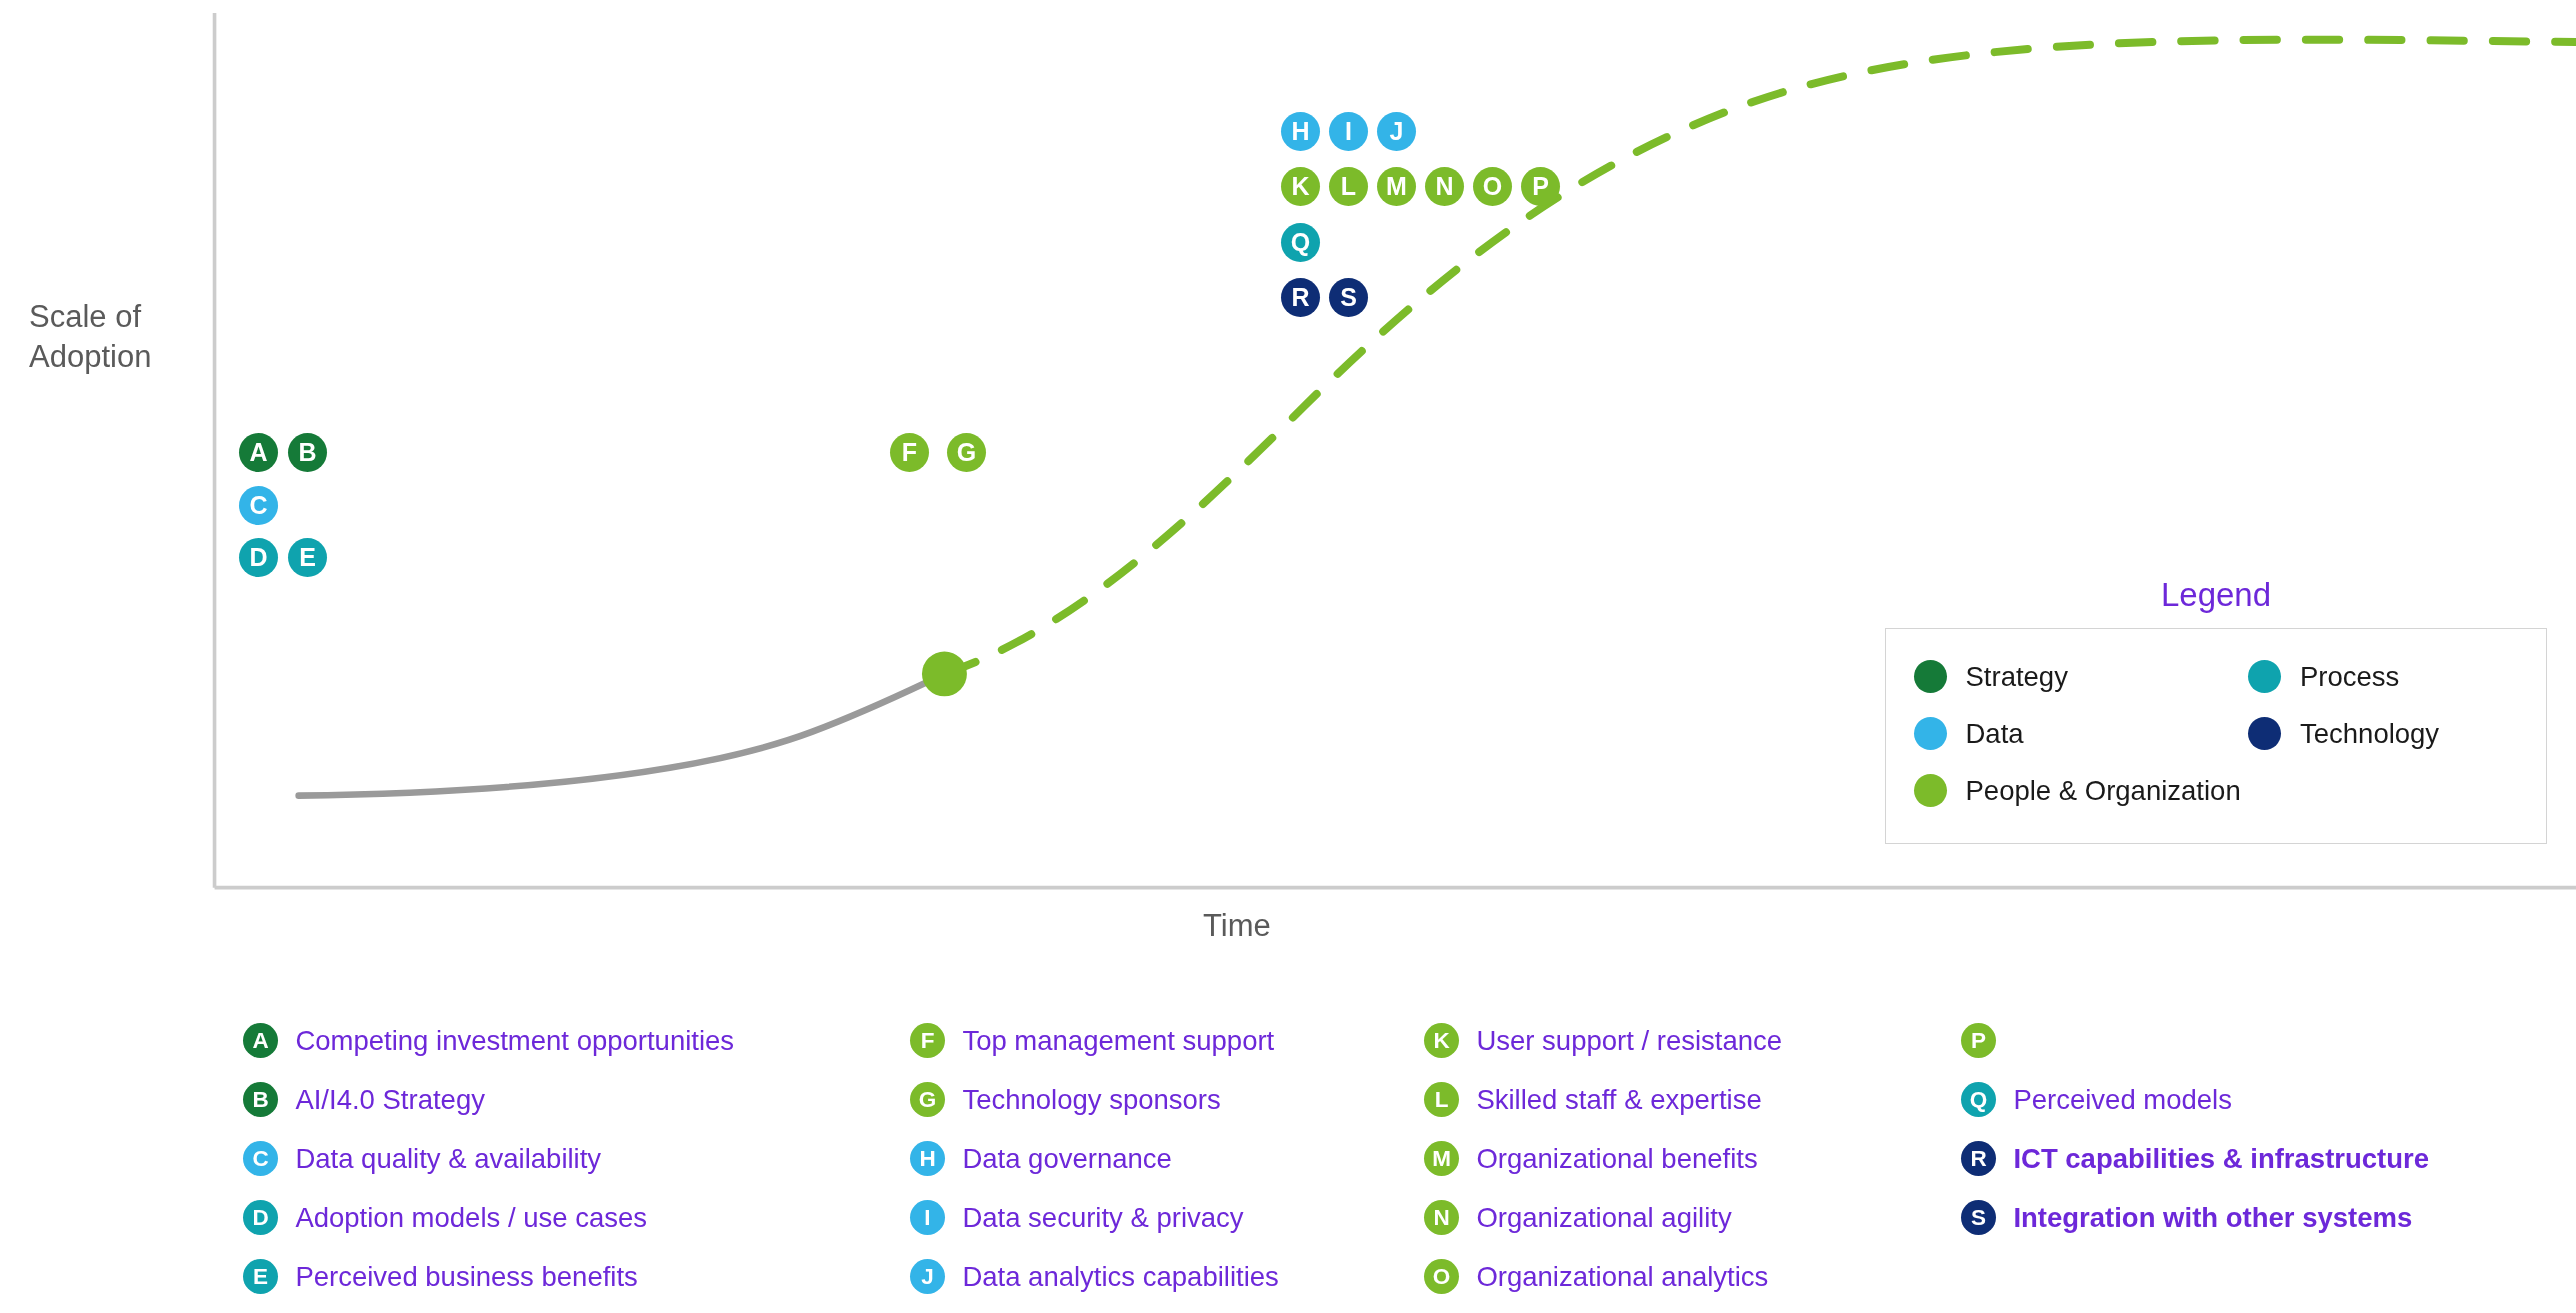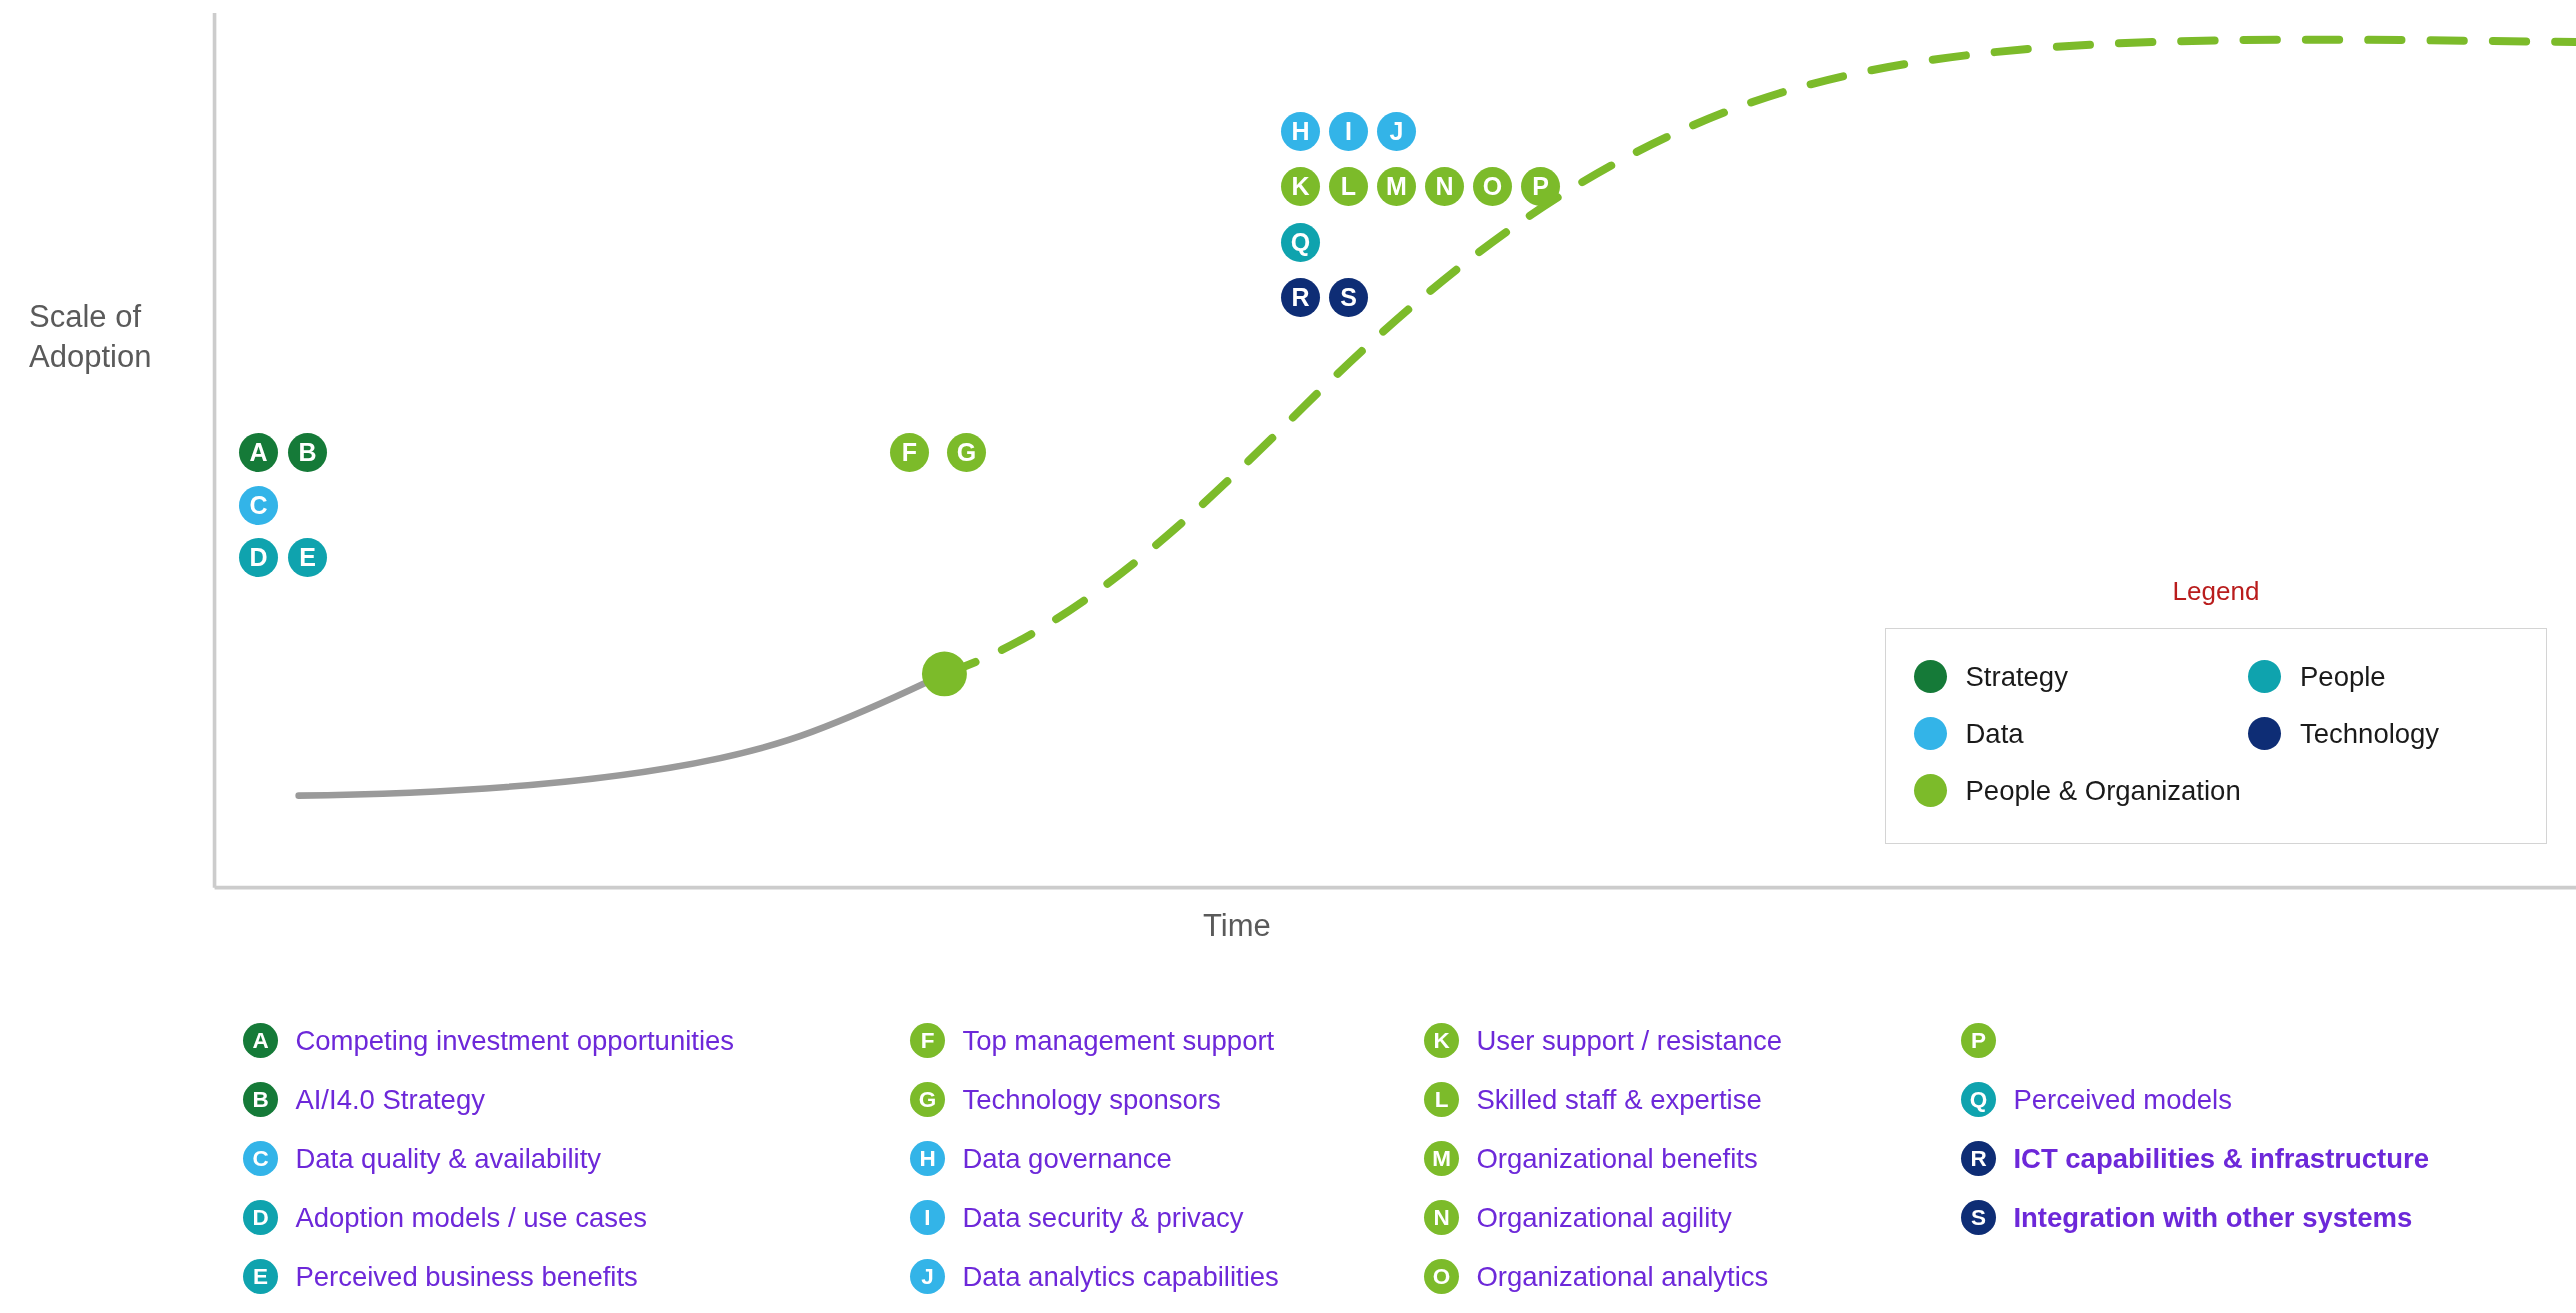--- a/index.html
+++ b/index.html
@@ -58,22 +58,22 @@
     box-sizing: border-box;
     letter-spacing: 0;
   }
 
   
   #legend-title {
     position: absolute;
     left: 1885px; top: 576px;
     width: 662px;
     text-align: center;
-    font-size: 26px;
-    color: #b91c1c;
+    font-size: 33px;
+    color: #6d28d9;
   }
   #legend-box {
     position: absolute;
     left: 1885px; top: 628px;
     width: 662px; height: 216px;
     border: 1.4px solid #d4d4d4;
     background: #ffffff;
     box-sizing: border-box;
   }
   .legend-col {
@@ -192,21 +192,21 @@
           <span class="legend-label">Data</span>
         </div>
         <div class="legend-entry">
           <span class="legend-dot" style="background: rgb(124, 187, 42);"></span>
           <span class="legend-label">People &amp; Organization</span>
         </div>
       </div>
     <div class="legend-col" id="legend-col-right">
         <div class="legend-entry">
           <span class="legend-dot" style="background: rgb(15, 163, 174);"></span>
-          <span class="legend-label">People</span>
+          <span class="legend-label">Process</span>
         </div>
         <div class="legend-entry">
           <span class="legend-dot" style="background: rgb(14, 45, 117);"></span>
           <span class="legend-label">Technology</span>
         </div>
       </div>
   </div>
 </div>
 
 <div id="key-area">

